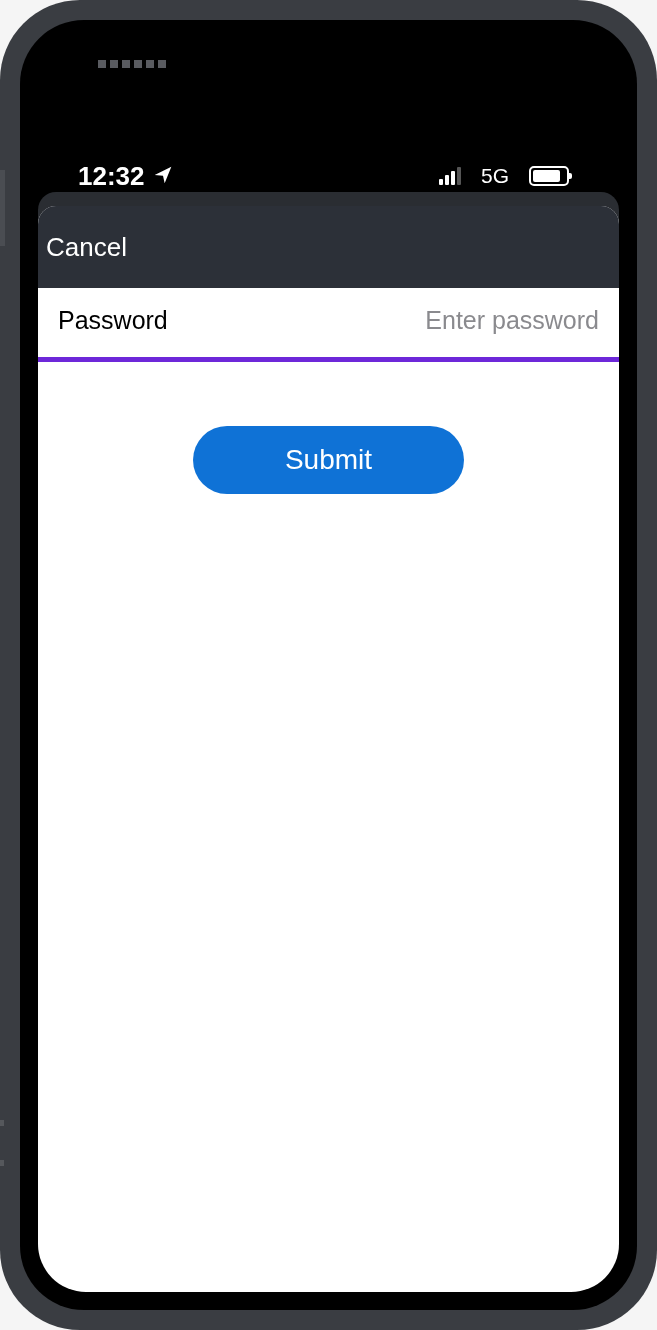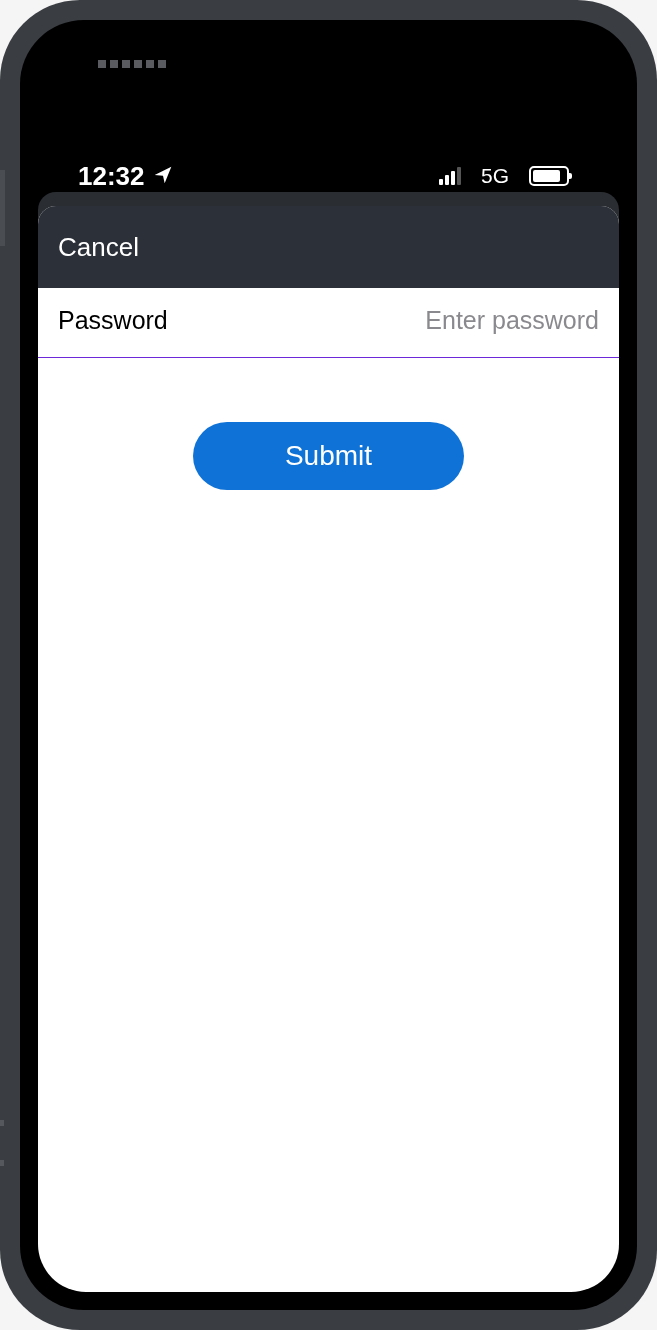--- a/index.html
+++ b/index.html
@@ -89,21 +89,21 @@
     }
     .nav-bar {
       height:82px;
       background:#2c3038;
       display:flex; align-items:center;
       position:relative;
       color:#fff;
       flex-shrink:0;
     }
     .nav-cancel {
-      position:absolute; left:20px;
+      position:absolute; left:8px;
       font-size:26px; font-weight:400;
       color:#fff;
       cursor:pointer;
     }
     .nav-title {
       width:100%; text-align:center;
       font-size:27px; font-weight:700;
       color:#fff;
     }
 
@@ -112,21 +112,21 @@
     .subtitle {
       padding:18px 20px 28px 20px;
       font-size:27px; color:#000;
     }
     .subtitle .prefix { font-weight:400; }
     .subtitle .app   { font-weight:400; letter-spacing:0.5px; }
 
     .field-row {
       display:flex; justify-content:space-between; align-items:flex-end;
       padding:18px 20px 22px 20px;
-      border-bottom:1px solid #6d28d9;
+      border-bottom:5px solid #6d28d9;
       font-size:25px;
     }
     .field-label { color:#000; font-weight:400; }
     .field-input {
       border:none; outline:none; text-align:right;
       font-size:25px; color:#8a8a8e;
       width:55%;
       background:transparent;
     }
     .field-input::placeholder { color:#8a8a8e; }

